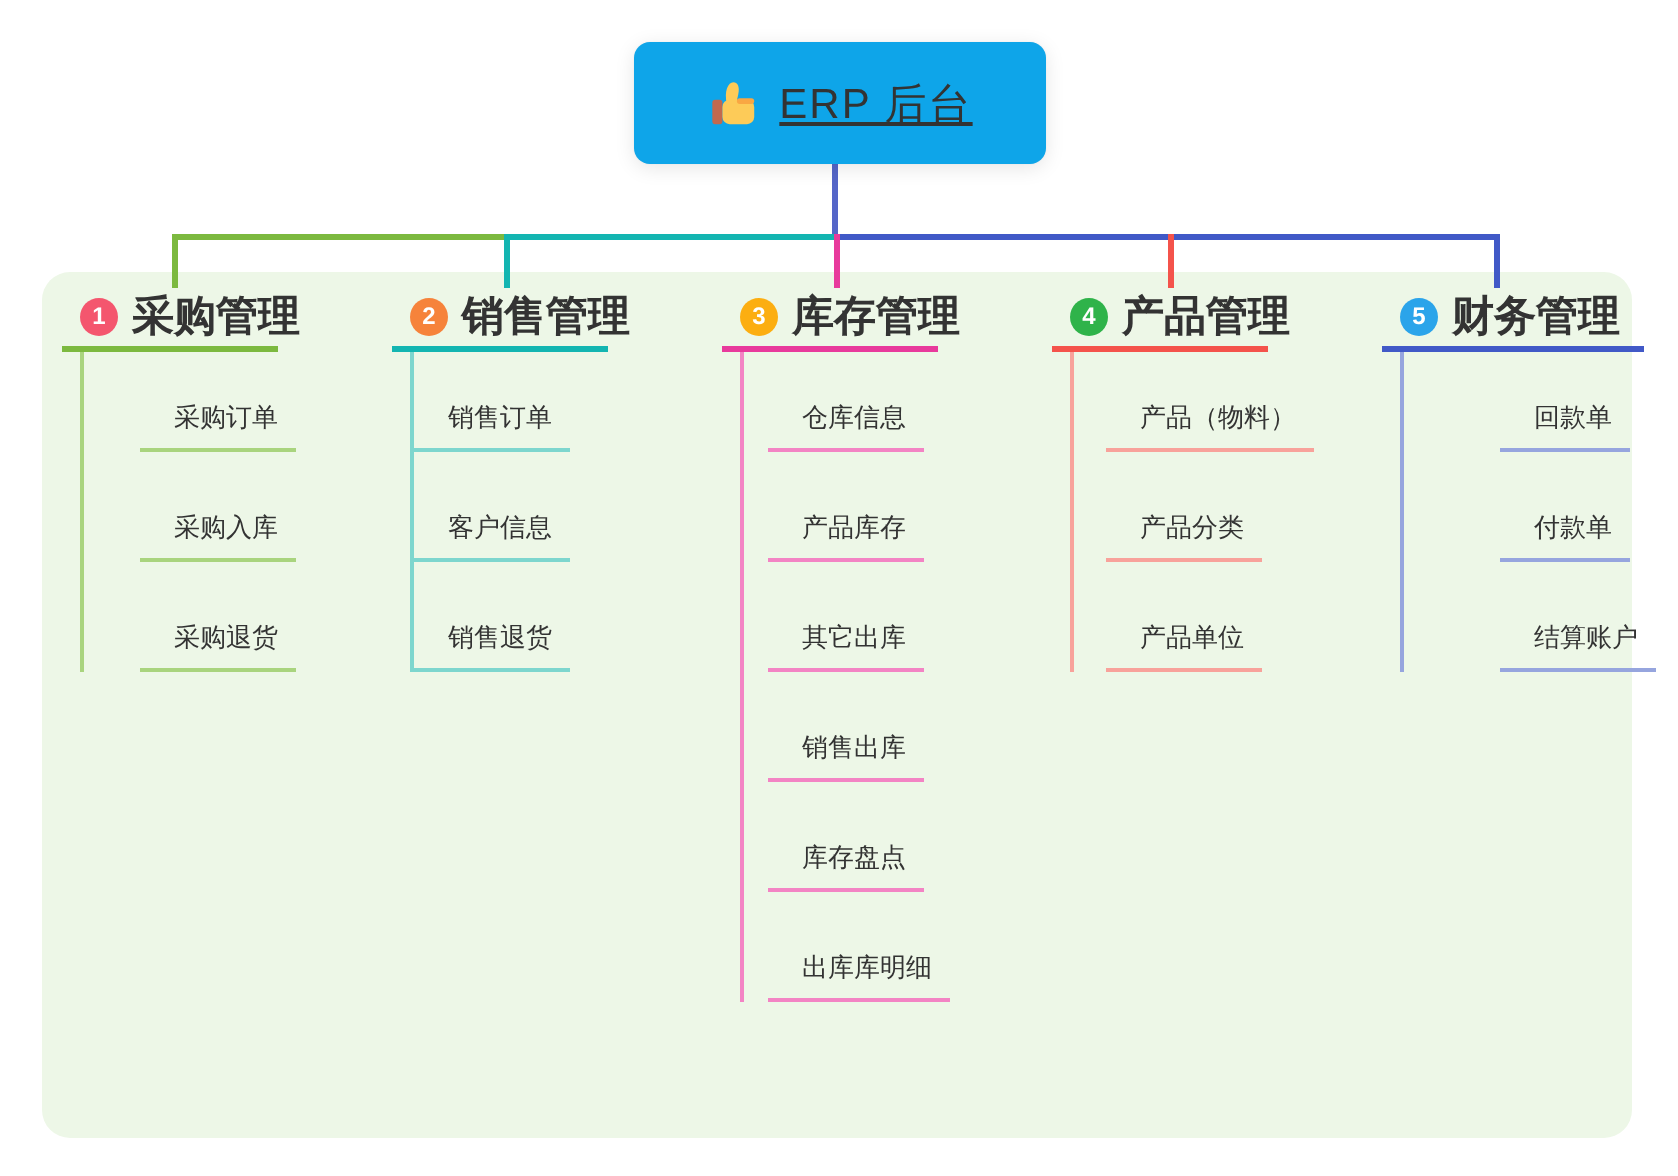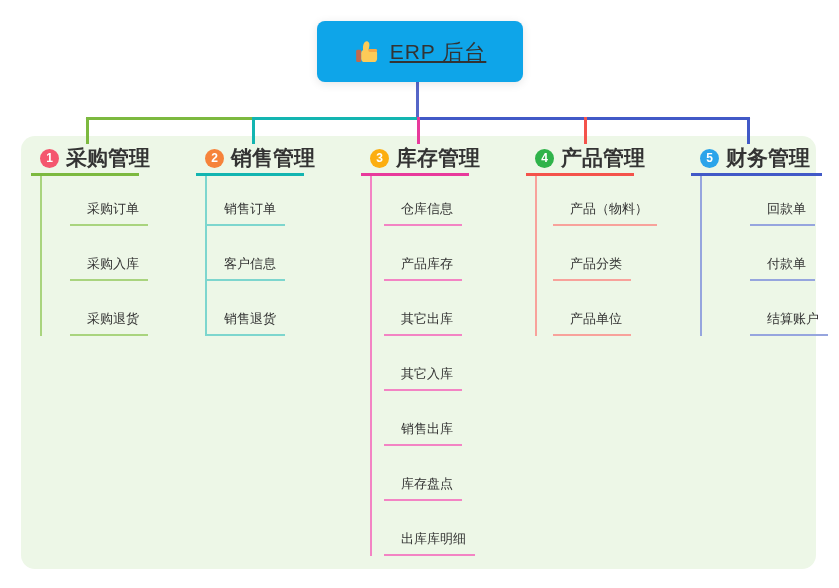--- a/index.html
+++ b/index.html
@@ -136,23 +136,20 @@
       <div class="child">
           <span class="c-label">仓库信息</span>
         </div>
       <div class="child">
           <span class="c-label">产品库存</span>
         </div>
       <div class="child">
           <span class="c-label">其它出库</span>
         </div>
       <div class="child">
-          <span class="c-label">其它入库</span>
-        </div>
-      <div class="child">
           <span class="c-label">销售出库</span>
         </div>
       <div class="child">
           <span class="c-label">库存盘点</span>
         </div>
       <div class="child">
           <span class="c-label">出库库明细</span>
         </div>
     </div>
   </div>

